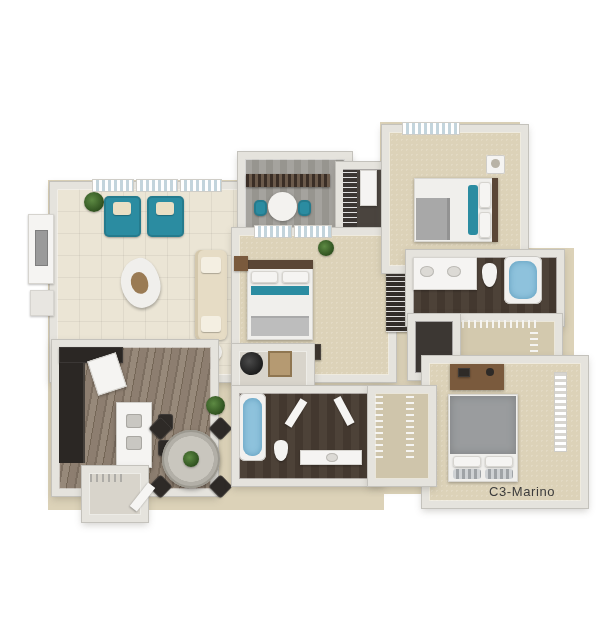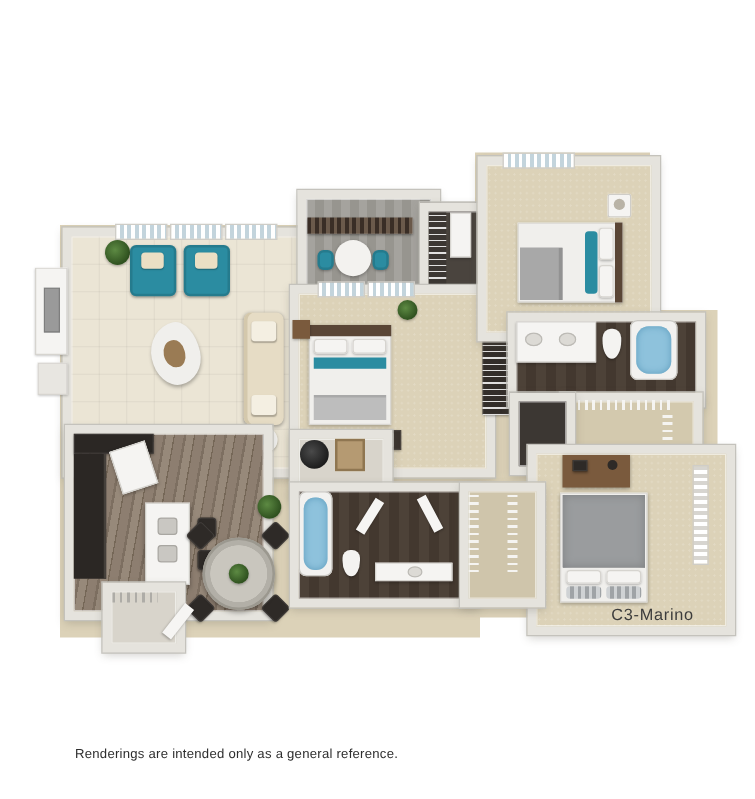--- a/index.html
+++ b/index.html
@@ -178,16 +178,15 @@
   <div class="abs" style="left:375px;top:394px;width:8px;height:64px;background:repeating-linear-gradient(0deg,#f5f4f1 0 2px,transparent 2px 6px);"></div>
   <div class="abs" style="left:406px;top:394px;width:8px;height:64px;background:repeating-linear-gradient(0deg,#f5f4f1 0 2px,transparent 2px 6px);"></div>
 
   <div class="room" style="left:82px;top:466px;width:52px;height:42px;background:#d8d4cb;"></div>
   <div class="abs" style="left:90px;top:474px;width:36px;height:8px;background:repeating-linear-gradient(90deg,#aeaca7 0 2px,transparent 2px 6px);"></div>
   <div class="abs" style="left:138px;top:482px;width:9px;height:30px;background:#f6f5f3;box-shadow:0 1px 2px rgba(0,0,0,.3);transform:rotate(38deg);"></div>
 
   <div class="label txt-plan" style="left:489px;top:484px;">C3-Marino</div>
 
   <div class="label txt-disc" style="left:60px;top:597px;width:480px;">
-    <div>Renderings are intended only as a general reference.</div>
   </div>
 
 </div>
 
 </body></html>

